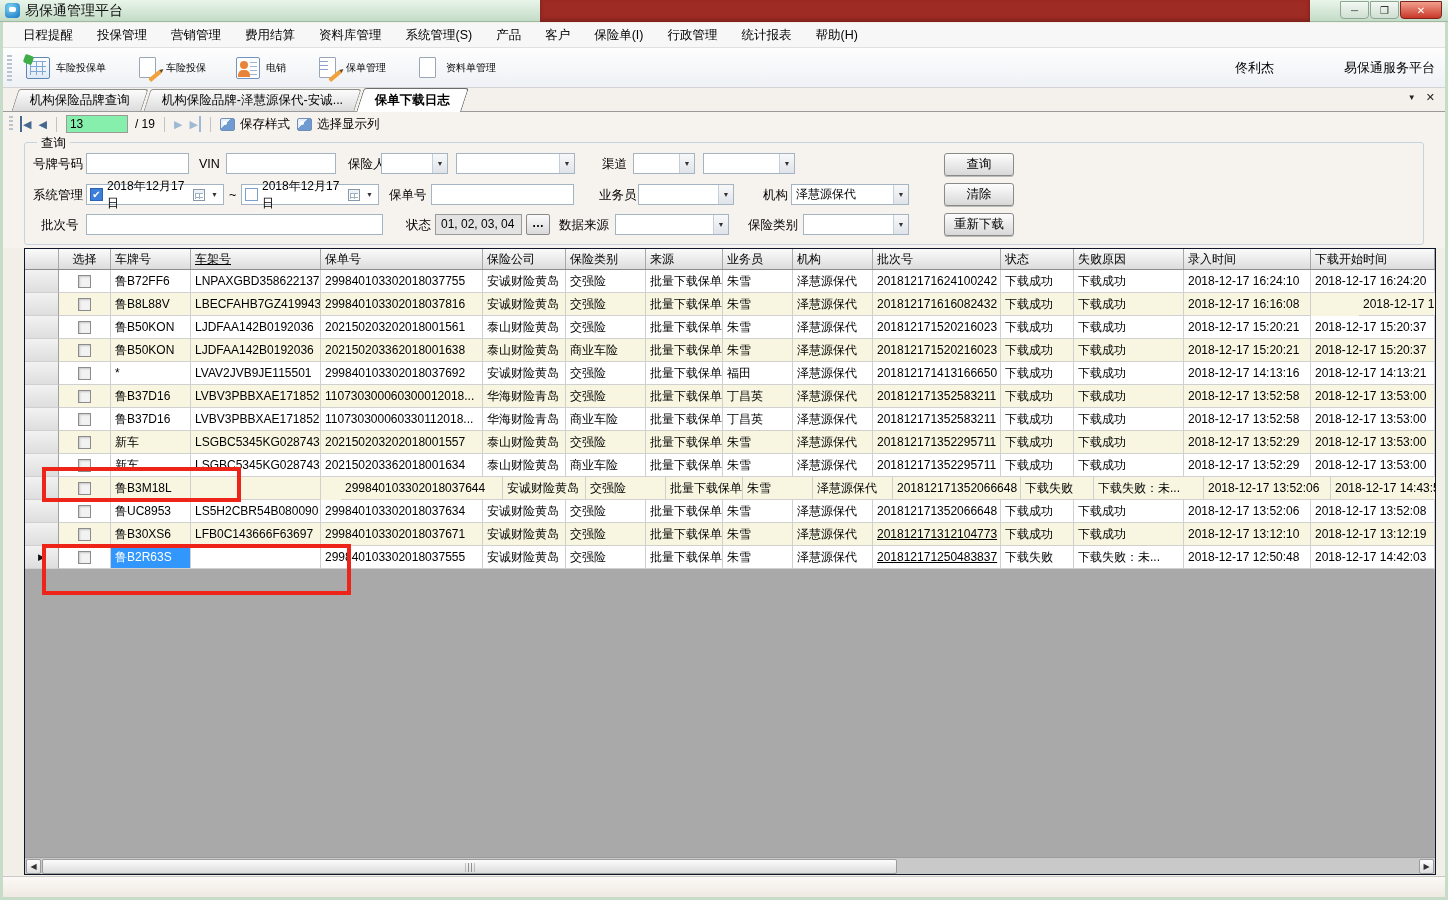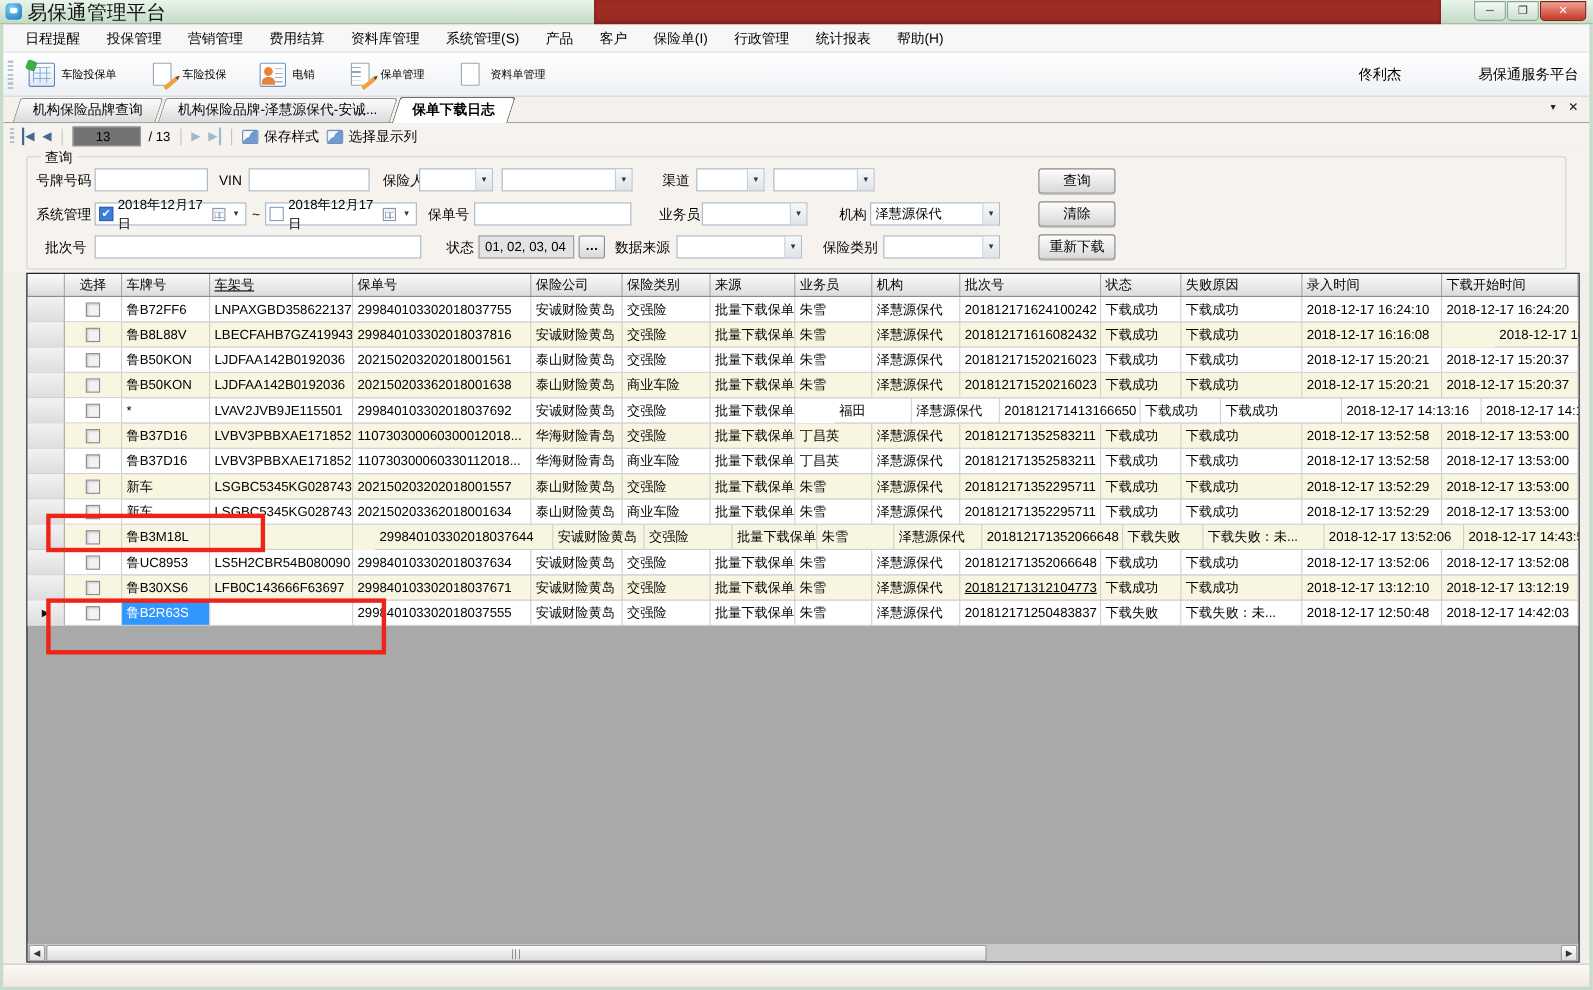--- a/index.html
+++ b/index.html
@@ -8,21 +8,21 @@
          background:#f2efe9; position:relative; }
 
   
   .titlebar { position:absolute; left:0; top:0; width:1448px; height:22px;
               background:linear-gradient(#e9f5ea,#c3dcc7); display:flex; align-items:center;
               border-bottom:1px solid #9fb8a2; z-index:50; }
   .app-icon { width:15px; height:15px; margin:0 5px 0 5px; border-radius:4px;
               background:radial-gradient(circle at 35% 30%,#7fd4f0,#1273c4); position:relative; }
   .app-icon::after { content:""; position:absolute; left:4px; top:4px; width:7px; height:5px;
                      background:#fff; border-radius:2px; }
-  .title-text { font-size:18px; color:#111; }
+  .title-text { font-size:14px; color:#111; }
   .redact-band { position:absolute; left:540px; top:0; width:770px; height:22px;
                  background:#9e2b24; box-shadow:inset 0 -2px 4px rgba(0,0,0,.25); }
   .win-buttons { position:absolute; right:6px; top:1px; display:flex; z-index:60; }
   .win-btn { width:29px; height:18px; display:flex; align-items:center; justify-content:center;
              font-size:10px; color:#333; border:1px solid #8fa694; border-radius:0 0 4px 4px;
              background:linear-gradient(#f3f8f3,#cfdfd2); margin-left:1px; cursor:default; }
   .win-btn.close { background:linear-gradient(#f2a08d,#c8372a); color:#fff; font-weight:bold;
                    border-color:#7e241c; width:42px; }
   .border-strip { position:absolute; background:#c6dcc8; z-index:40; }
   .bs-left { left:0; top:22px; width:3px; height:875px; }
@@ -83,22 +83,22 @@
   
   .pagerbar { position:absolute; left:3px; top:112px; width:1442px; height:24px; background:#f6f3ee;
               display:flex; align-items:center; padding-left:6px; gap:7px; }
   .pgrip { width:4px; height:16px;
            background:repeating-linear-gradient(#b9c4cf 0 2px,transparent 2px 4px); }
   .nav { font-size:11px; color:#44688f; cursor:default; line-height:16px; }
   .nav.first { border-left:2px solid #44688f; padding-left:1px; }
   .nav.last  { border-right:2px solid #9fb9d2; padding-right:1px; }
   .nav.dis { color:#9fb9d2; }
   .vsep { width:1px; height:15px; background:#c3c3c3; margin:0 2px; }
-  .page-input { width:62px; height:18px; border:1px solid #9a9a9a; background:#737373; font-size:12px;
-                padding:0 20px; }
+  .page-input { width:62px; height:18px; border:1px solid #9a9a9a; background:#86efac; font-size:12px;
+                padding:0 3px; }
   .img-icon { width:15px; height:13px; border:1px solid #6f8fb5; border-radius:2px;
               background:linear-gradient(135deg,#e8f1fb 40%,#6f9bd2 41%); position:relative; }
   .img-icon::after { content:""; position:absolute; left:2px; top:2px; width:4px; height:4px;
               border-radius:50%; background:#fff; }
   .pager-cmd { display:flex; align-items:center; gap:5px; cursor:default; }
   .pager-cmd .txt { font-size:12.5px; }
 
   
   .query-wrap { position:absolute; left:3px; top:136px; width:1442px; height:112px; background:#f6f3ee; }
   .qbox { position:absolute; left:21px; top:6px; width:1400px; height:103px;
@@ -259,21 +259,21 @@
     <span>✕</span>
   </div>
 </div>
 
 <div class="pagerbar">
   <div class="pgrip"></div>
   <span class="nav first">◀</span>
   <span class="nav">◀</span>
   <div class="vsep"></div>
   <input class="page-input" value="13" style="">
-  <span>/ 13</span>
+  <span>/ 19</span>
   <div class="vsep"></div>
   <span class="nav dis">▶</span>
   <span class="nav dis last">▶</span>
   <div class="vsep"></div>
   <div class="pager-cmd">
     <span class="img-icon"></span>
     <span class="txt">保存样式</span>
   </div>
   <div class="pager-cmd">
     <span class="img-icon"></span>
@@ -448,21 +448,21 @@
         <div class="gc ind" style="width: 34px;"></div>
         <div class="gc chk" style="width: 52px; background: inherit;">
           <span class="gcheck"></span>
         </div>
         <div class="gc" style="width: 80px;">*</div>
         <div class="gc" style="width: 130px;">LVAV2JVB9JE115501</div>
         <div class="gc" style="width: 162px;">299840103302018037692</div>
         <div class="gc" style="width: 83px;">安诚财险黄岛</div>
         <div class="gc" style="width: 80px;">交强险</div>
         <div class="gc" style="width: 77px;">批量下载保单</div>
-        <div class="gc" style="width: 70px; margin-left: 36px;">福田</div>
+        <div class="gc" style="width: 70px;">福田</div>
         <div class="gc" style="width: 80px;">泽慧源保代</div>
         <div class="gc" style="width: 128px;">201812171413166650</div>
         <div class="gc" style="width: 73px;">下载成功</div>
         <div class="gc" style="width: 110px;">下载成功</div>
         <div class="gc" style="width: 127px;">2018-12-17 14:13:16</div>
         <div class="gc" style="width: 124px;">2018-12-17 14:13:21</div>
       </div>
       <div class="grid-row alt">
         <div class="gc ind" style="width: 34px;"></div>
         <div class="gc chk" style="width: 52px; background: inherit;">
@@ -604,21 +604,21 @@
           <span class="gcheck"></span>
         </div>
         <div class="gc sel" style="width: 80px;">鲁B2R63S</div>
         <div class="gc" style="width: 130px;"></div>
         <div class="gc" style="width: 162px;">299840103302018037555</div>
         <div class="gc" style="width: 83px;">安诚财险黄岛</div>
         <div class="gc" style="width: 80px;">交强险</div>
         <div class="gc" style="width: 77px;">批量下载保单</div>
         <div class="gc" style="width: 70px;">朱雪</div>
         <div class="gc" style="width: 80px;">泽慧源保代</div>
-        <div class="gc" style="width: 128px;">201812171250483837</div>
+        <div class="gc" style="width: 128px; text-decoration: underline;">201812171250483837</div>
         <div class="gc" style="width: 73px;">下载失败</div>
         <div class="gc" style="width: 110px;">下载失败：未...</div>
         <div class="gc" style="width: 127px;">2018-12-17 12:50:48</div>
         <div class="gc" style="width: 124px;">2018-12-17 14:42:03</div>
       </div>
     </div>
   <div class="hscroll">
     <div class="sc-arrow sc-left">◀</div>
     <div class="sc-thumb">
         <span class="sc-grip"></span>

